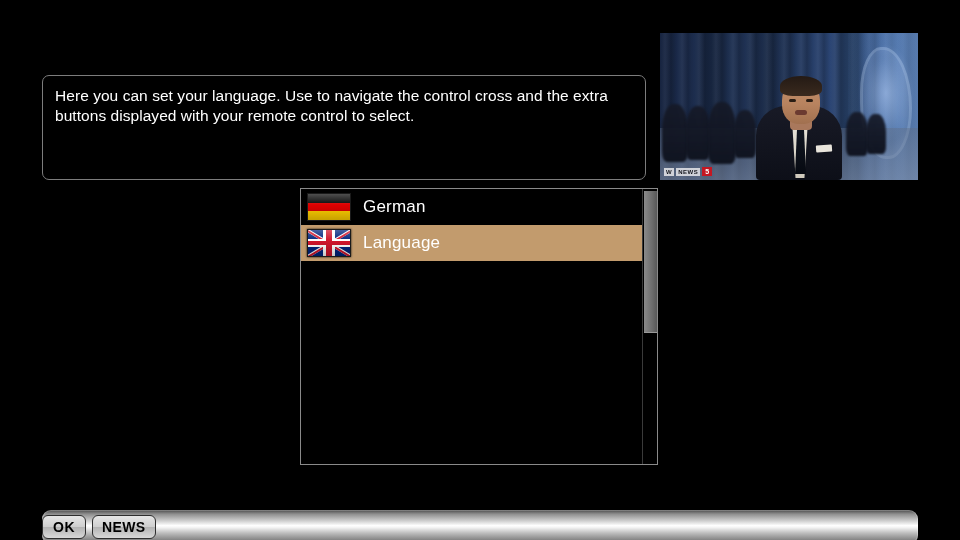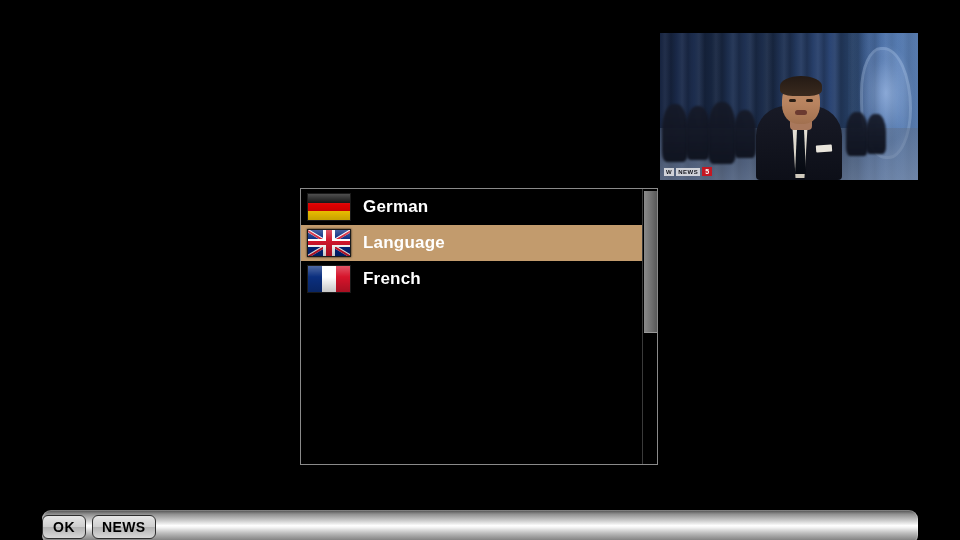--- a/index.html
+++ b/index.html
@@ -249,21 +249,20 @@
     border: 1px solid #1a1a1a;
     box-shadow: 0 0 2px rgba(0,0,0,0.9);
   }
   .flag i { position: absolute; display: block; }
 
   .lang-label {
     margin-left: 12px;
     color: #ffffff;
     font-size: 17px;
     letter-spacing: 0.2px;
-    font-weight: bold;
   }
 
   
   
   .flag-de i:nth-child(1){left:0;top:0;width:100%;height:33.34%;background:#0a0a0a;}
   .flag-de i:nth-child(2){left:0;top:33.34%;width:100%;height:33.33%;background:#dd0000;}
   .flag-de i:nth-child(3){left:0;top:66.67%;width:100%;height:33.33%;background:#ffce00;}
 
   
   .flag-gb { background:#00247d; }
@@ -358,20 +357,23 @@
     font-weight: bold;
     letter-spacing: 0.4px;
   }
 </style>
 </head>
 <body>
 
 <div id="screen">
 
 
+  <div id="desc-box">
+    <div id="desc-text">Here you can set your language. Use to navigate the control cross and the extra buttons displayed with your remote control to select.</div>
+  </div>
 
   <div id="video-preview">
     <div class="vid-layer" id="vid-bg"></div>
     <div class="vid-layer" id="vid-pleats"></div>
     <div class="vid-layer" id="vid-panel-right"></div>
     <div class="vid-layer" id="vid-panel-swirl"></div>
     <div class="vid-layer" id="vid-floor"></div>
 
     <div class="vid-layer crowd" style="left:2px;bottom:18px;width:26px;height:58px;"></div>
     <div class="vid-layer crowd" style="left:26px;bottom:20px;width:24px;height:54px;"></div>
@@ -416,28 +418,20 @@
             <i class="d2"></i>
             <i class="d3"></i>
             <i class="d4"></i>
             <i class="cw-h"></i>
             <i class="cw-v"></i>
             <i class="cr-h"></i>
             <i class="cr-v"></i>
           </span>
           <span class="lang-label">Language</span>
         </div>
-        <div class="lang-row">
-          <span class="flag flag-fr">
-            <i></i>
-            <i></i>
-            <i></i>
-          </span>
-          <span class="lang-label">French</span>
-        </div>
       </div>
 
     <div id="scrollbar-track">
       <div id="scrollbar-thumb"></div>
     </div>
   </div>
 
   <div id="bottom-bar" class="silver-bar">
       <div class="softkey">OK</div>
       <div class="softkey">NEWS</div>

